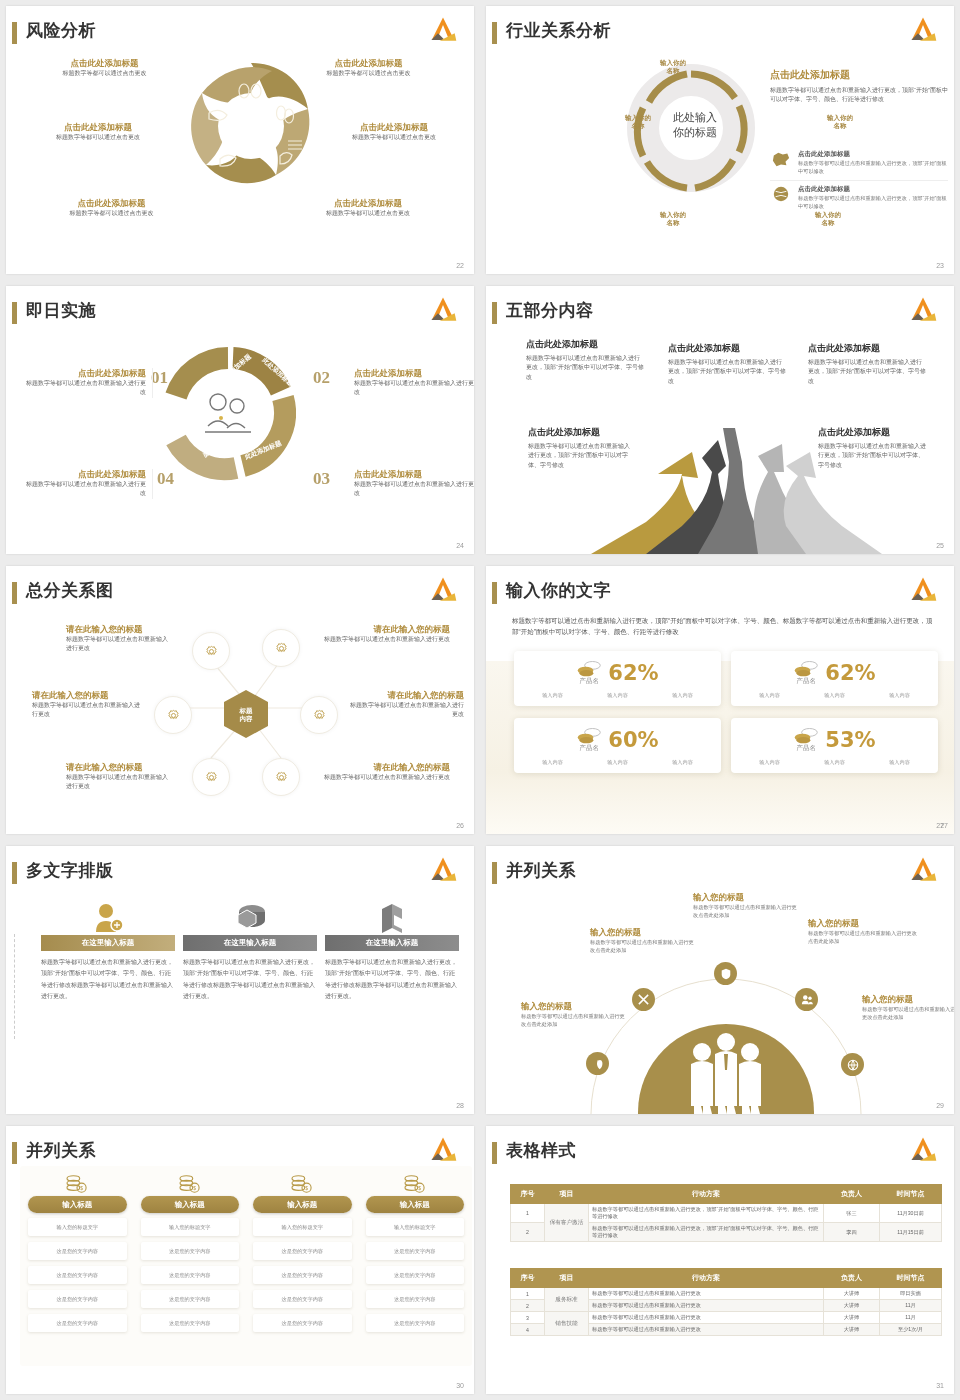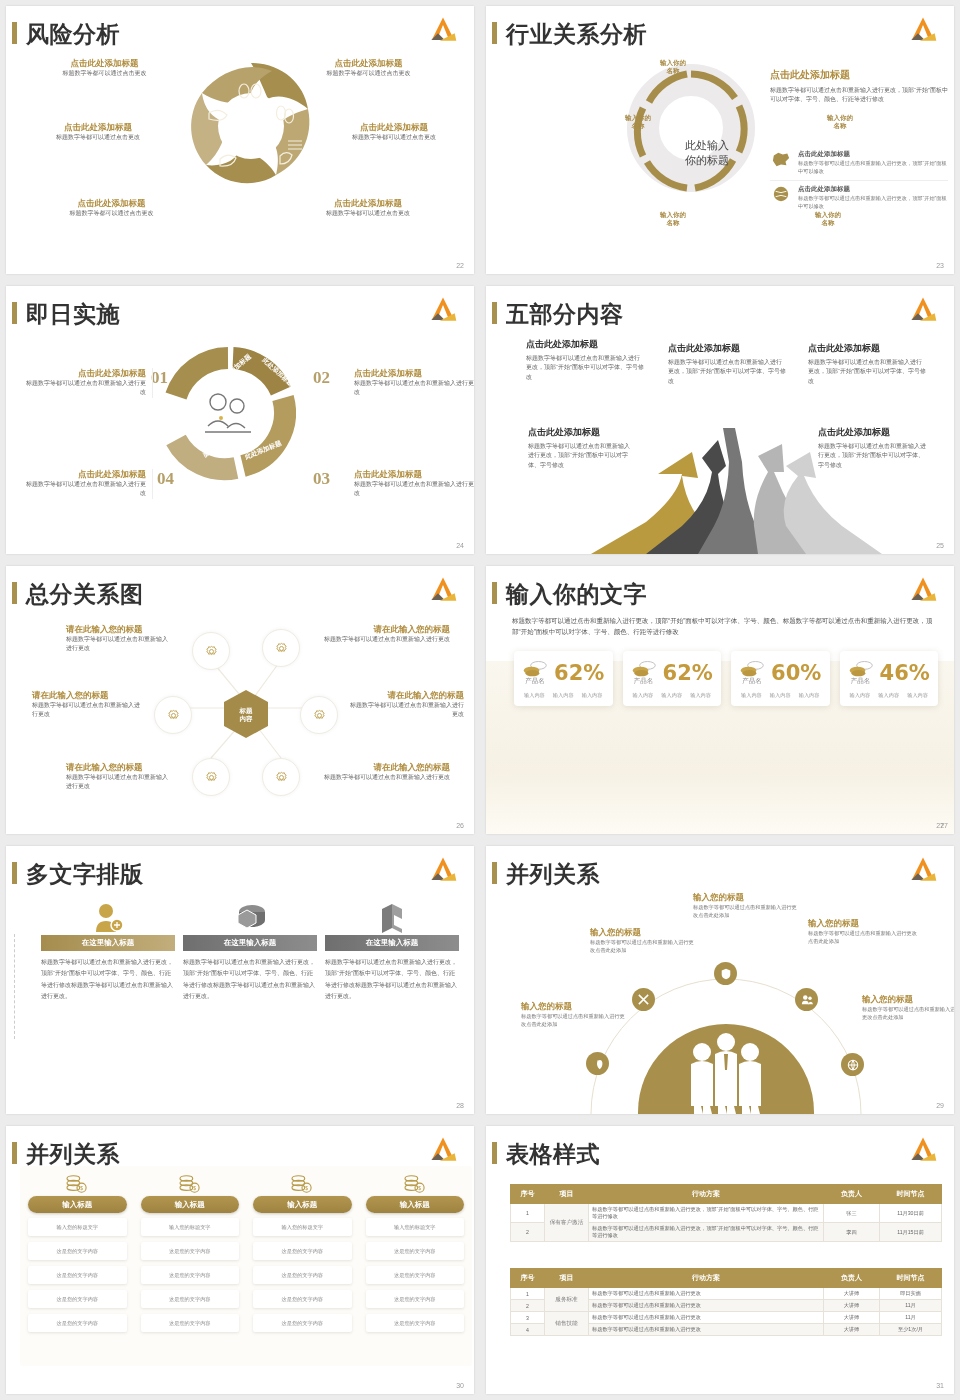--- a/index.html
+++ b/index.html
@@ -12,50 +12,50 @@
   .slide{
     position:relative;width:480px;height:280px;box-sizing:border-box;
     padding:6px 6px 6px 6px;
   }
   .canvas{
     position:relative;width:100%;height:100%;background:#fff;overflow:hidden;
     box-shadow:0 0 2px rgba(0,0,0,.12);
   }
   
   .bar{position:absolute;left:6px;top:16px;width:5px;height:22px;background:#a8904f;}
-  .stitle{position:absolute;left:20px;top:13px;font-size:23px;font-weight:bold;color:#333;letter-spacing:.5px;}
+  .stitle{position:absolute;left:20px;top:13px;font-size:17px;font-weight:bold;color:#333;letter-spacing:.5px;}
   .logo{position:absolute;right:14px;top:9px;width:34px;height:30px;}
   .pg{position:absolute;right:10px;bottom:5px;font-size:7px;color:#9b9b9b;}
   .h1{font-size:8.5px;font-weight:bold;color:#b08d3f;line-height:1.3;}
   .bd{font-size:6px;color:#666;line-height:1.55;}
   .bd2{font-size:5.2px;color:#777;line-height:1.6;}
   .ctr{text-align:center;}
   .rt{text-align:right;}
   .abs{position:absolute;}
 
   
   .ring-wrap{position:absolute;left:170px;top:45px;width:150px;height:150px;}
 
   
   .gearc{position:absolute;left:135px;top:52px;width:140px;height:140px;}
-  .gearc .ctxt{position:absolute;left:16px;top:52px;width:140px;text-align:center;font-size:11px;color:#444;line-height:1.35;margin-top:28px;}
+  .gearc .ctxt{position:absolute;left:4px;top:52px;width:140px;text-align:center;font-size:11px;color:#444;line-height:1.35;}
   .lbl{position:absolute;font-size:6.5px;font-weight:bold;color:#a88a45;text-align:center;line-height:1.3;width:50px;}
   .rowitem{display:flex;gap:6px;align-items:flex-start;border-bottom:1px solid #eee;padding:4px 0;}
 
   
   .cyc{position:absolute;left:155px;top:60px;width:135px;height:135px;}
   .numb{position:absolute;font-size:17px;color:#b6a06a;font-weight:bold;font-family:"Liberation Serif",serif;}
 
   
   .arrows{position:absolute;left:0;bottom:0;width:480px;height:140px;}
   .nodec{position:absolute;width:36px;height:36px;border-radius:50%;background:#fff;border:1px solid #f0ece2;
      box-shadow:0 0 4px rgba(0,0,0,.05);display:flex;align-items:center;justify-content:center;}
 
   
-  .pgrid{position:absolute;left:28px;top:85px;width:424px;display:grid;grid-template-columns:repeat(4,1fr);gap:12px 10px;}
+  .pgrid{position:absolute;left:28px;top:85px;width:424px;display:grid;grid-template-columns:repeat(2,1fr);gap:12px 10px;}
   .pcard{background:#fff;border-radius:4px;box-shadow:0 1px 6px rgba(120,110,80,.18);padding:8px 6px 7px;text-align:center;}
   .pcard .top{display:flex;align-items:center;justify-content:center;gap:6px;}
   .pcard .pv{font-size:21px;font-weight:bold;color:#c49a3c;font-family:"DejaVu Sans",sans-serif;}
   .pcard .pn{font-size:6.5px;color:#8c8c8c;margin-top:-4px;}
   .pcard .prow{display:flex;justify-content:space-around;margin-top:6px;}
   .pcard .prow span{font-size:5.2px;color:#9a9a9a;}
   .bgwash{position:absolute;left:0;top:95px;width:480px;height:185px;
      background:linear-gradient(180deg,#faf7ef 0%,#f6f1e4 60%,#fffdf8 100%);}
 
   
@@ -482,21 +482,21 @@
     <div class="pcard">
       <div class="top">
         <div>
           <svg width="26" height="18" viewBox="0 0 30 20">
                   <ellipse cx="19" cy="7" rx="9" ry="4.5" fill="none" stroke="#bfbfbf" stroke-width="1.1"></ellipse>
                   <ellipse cx="11" cy="13" rx="9" ry="4.5" fill="#c9a54a"></ellipse>
                   <ellipse cx="12" cy="16" rx="8" ry="3.6" fill="#bb9742"></ellipse>
                 </svg>
           <div class="pn">产品名</div>
         </div>
-        <div class="pv">46%</div>
+        <div class="pv">53%</div>
       </div>
       <div class="prow">
               <span>输入内容</span>
               <span>输入内容</span>
               <span>输入内容</span>
             </div>
     </div>
   </div>
   <div class="pg">27</div>
   <div class="abs" style="right:6px;bottom:5px;font-size:7px;color:#9b9b9b;">27</div>

